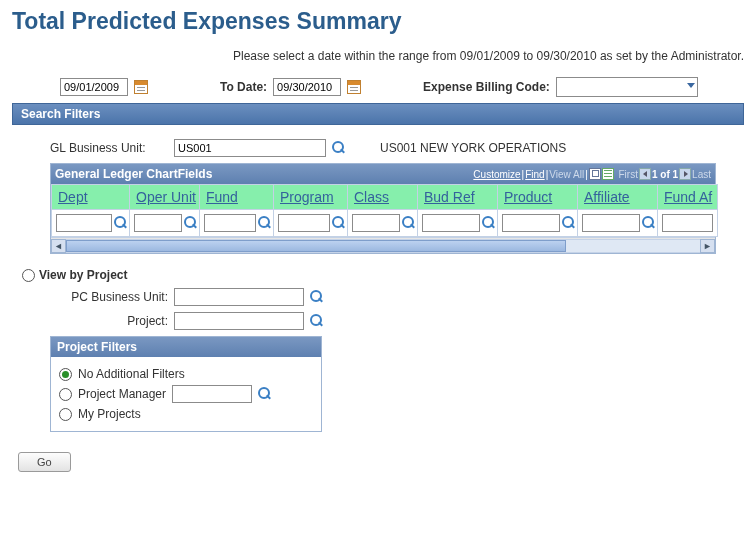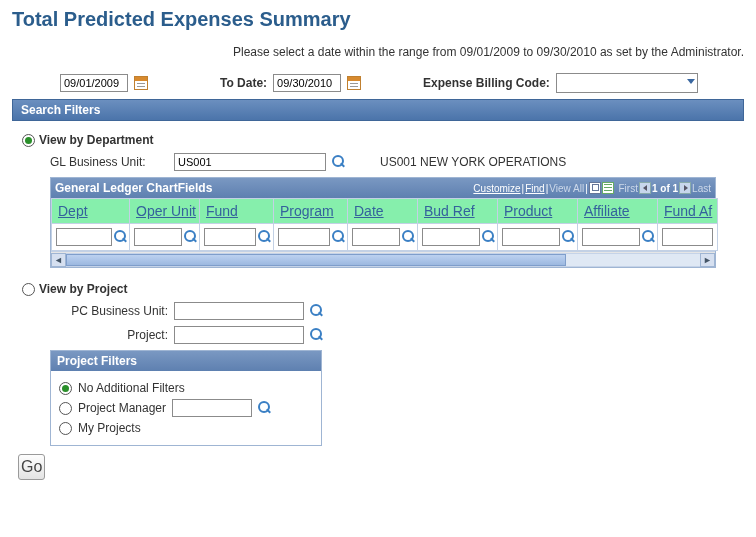--- a/index.html
+++ b/index.html
@@ -6,21 +6,21 @@
   body {
     margin: 0;
     padding: 8px 12px;
     font-family: Arial, Helvetica, sans-serif;
     font-size: 12px;
     color: #333;
     background: #fff;
     width: 756px;
   }
   h1 {
-    font-size: 20px;
+    font-size: 23px;
     color: #2b5d8c;
     margin: 0 0 14px 0;
     font-weight: bold;
   }
   .instruction {
     margin-bottom: 14px;
     text-align: right;
   }
   .date-row {
     display: flex;
@@ -130,25 +130,25 @@
   .project-filters-box{
     border:1px solid #9fb5d3;width:272px;margin-left:28px;margin-top:4px;
   }
   .pf-title{
     background:linear-gradient(#7a98c2,#5e80b0);color:#fff;font-weight:bold;
     font-size:12px;padding:3px 6px;
   }
   .pf-body{padding:6px 8px;}
   .pf-row{display:flex;align-items:center;gap:6px;margin:4px 0;}
   .go-btn{
-    margin:4px 0 0 6px;
-    display:inline-block;padding:3px 2px;
+    margin:16px 0 0 6px;
+    display:inline-block;padding:3px 18px;
     background:linear-gradient(#fdfdfd,#e3e3e3);
     border:1px solid #9a9a9a;border-radius:3px;color:#444;cursor:pointer;
-    font-size:16px;
+    font-size:11px;
   }
   .gap20{display:inline-block;width:42px;}
 </style>
 </head>
 <body>
 
 
 
 <h1>Total Predicted Expenses Summary</h1>
 
@@ -166,24 +166,20 @@
   <span class="label-bold">Expense Billing Code:</span>
   <span class="select-wrap">
     <input class="select-input" value="" style="">
   </span>
 </div>
 
 <div class="section-bar">Search Filters</div>
 
 <div class="search-filters-body">
 
-  <div class="radio-row">
-    <span class="radio checked"></span>
-    <label>View by Department</label>
-  </div>
 
   <div class="indent">
     <div class="field-row">
       <span class="field-label">GL Business Unit:</span>
       <input class="text-input" style="width: 152px;" value="US001">
       <span class="lookup-icon"></span>
       <span class="bu-desc">US001 NEW YORK OPERATIONS</span>
     </div>
   </div>
 
@@ -215,21 +211,21 @@
           <col style="width:80px">
           <col style="width:80px">
           <col style="width:60px">
       </colgroup>
       <thead>
           <tr>
         <th>Dept</th>
         <th>Oper Unit</th>
         <th>Fund</th>
         <th>Program</th>
-        <th>Date</th>
+        <th>Class</th>
         <th>Bud Ref</th>
         <th>Product</th>
         <th>Affiliate</th>
         <th>Fund Af</th>
       </tr>
         </thead>
       <tbody>
           <tr>
         <td>
               <div class="cell-input-wrap">

